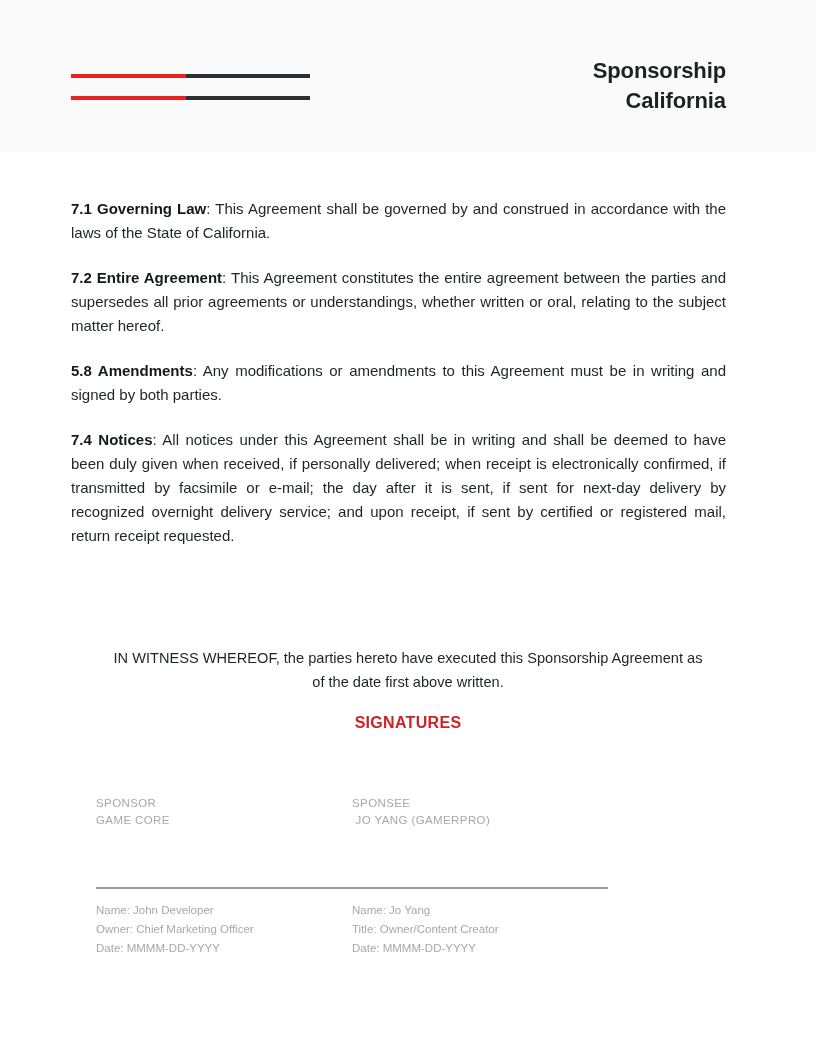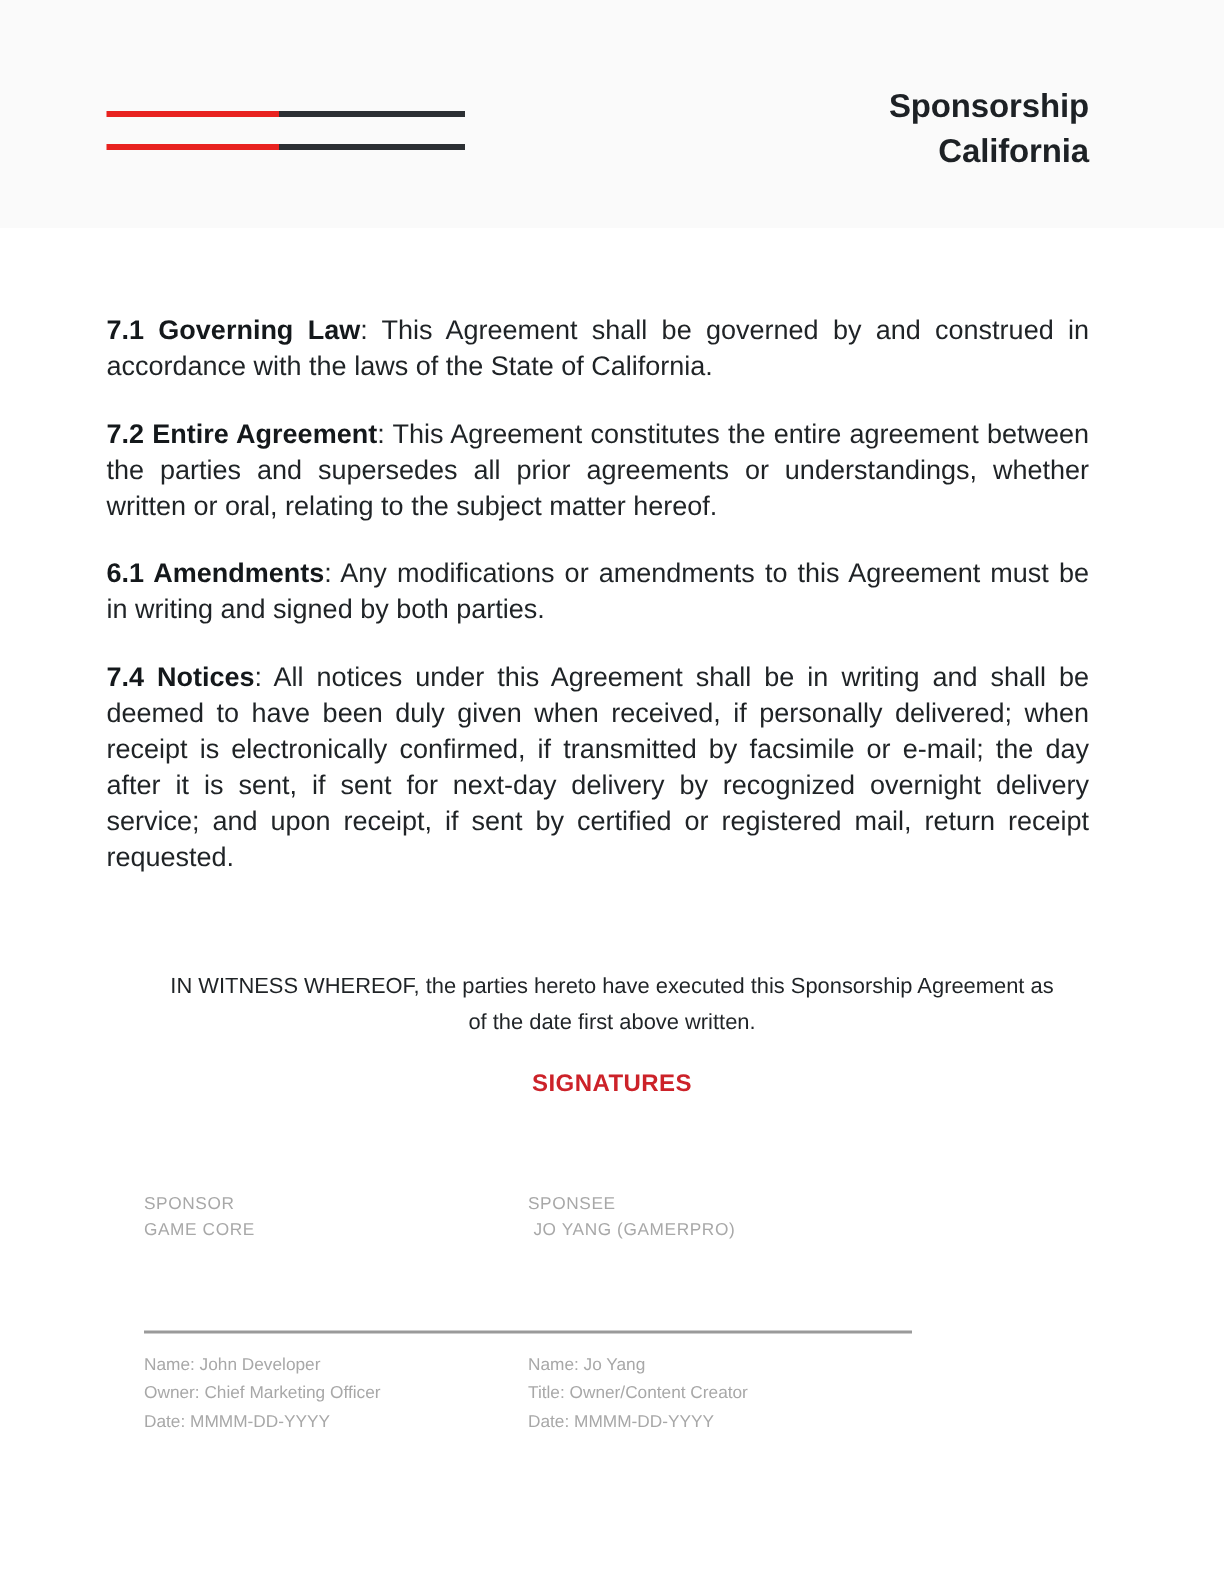--- a/index.html
+++ b/index.html
@@ -74,25 +74,25 @@
 
   
   .body {
     position: absolute;
     left: 71px;
     top: 196px;
     width: 655px;
   }
 
   .clause {
-    font-size: 18px;
+    font-size: 15px;
     line-height: 24px;
     color: #1f2326;
     text-align: justify;
-    margin: 12px 0 21px 0;
+    margin: 1px 0 21px 0;
   }
   .clause:last-child {
     margin-bottom: 0;
   }
   .clause b {
     font-weight: bold;
     color: #14181b;
   }
 
   
@@ -185,21 +185,21 @@
 
     <p class="clause">
       <b>7.1 Governing Law</b><span>: This Agreement shall be governed by and construed in accordance with the laws of the State of California.</span>
     </p>
 
     <p class="clause">
       <b>7.2 Entire Agreement</b><span>: This Agreement constitutes the entire agreement between the parties and supersedes all prior agreements or understandings, whether written or oral, relating to the subject matter hereof.</span>
     </p>
 
     <p class="clause">
-      <b>6.1 Amendments</b><span>: Any modifications or amendments to this Agreement must be in writing and signed by both parties.</span>
+      <b>5.8 Amendments</b><span>: Any modifications or amendments to this Agreement must be in writing and signed by both parties.</span>
     </p>
 
     <p class="clause">
       <b>7.4 Notices</b><span>: All notices under this Agreement shall be in writing and shall be deemed to have been duly given when received, if personally delivered; when receipt is electronically confirmed, if transmitted by facsimile or e-mail; the day after it is sent, if sent for next-day delivery by recognized overnight delivery service; and upon receipt, if sent by certified or registered mail, return receipt requested.</span>
     </p>
 
   </div>
 
   <div class="witness">IN WITNESS WHEREOF, the parties hereto have executed this Sponsorship Agreement as of the date first above written.</div>
 

